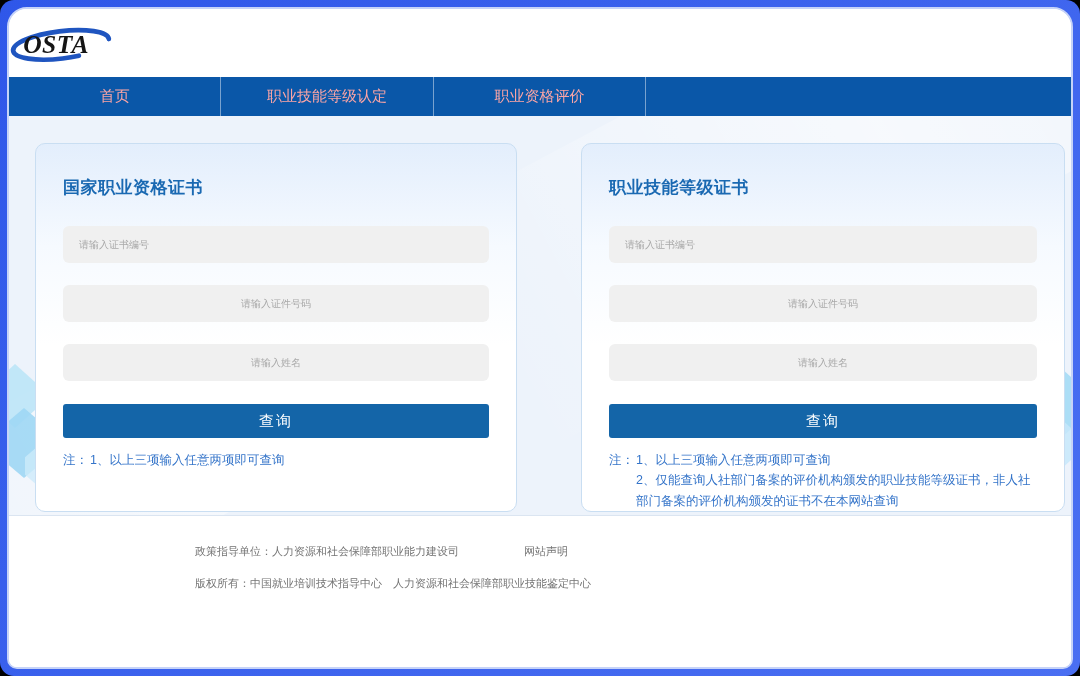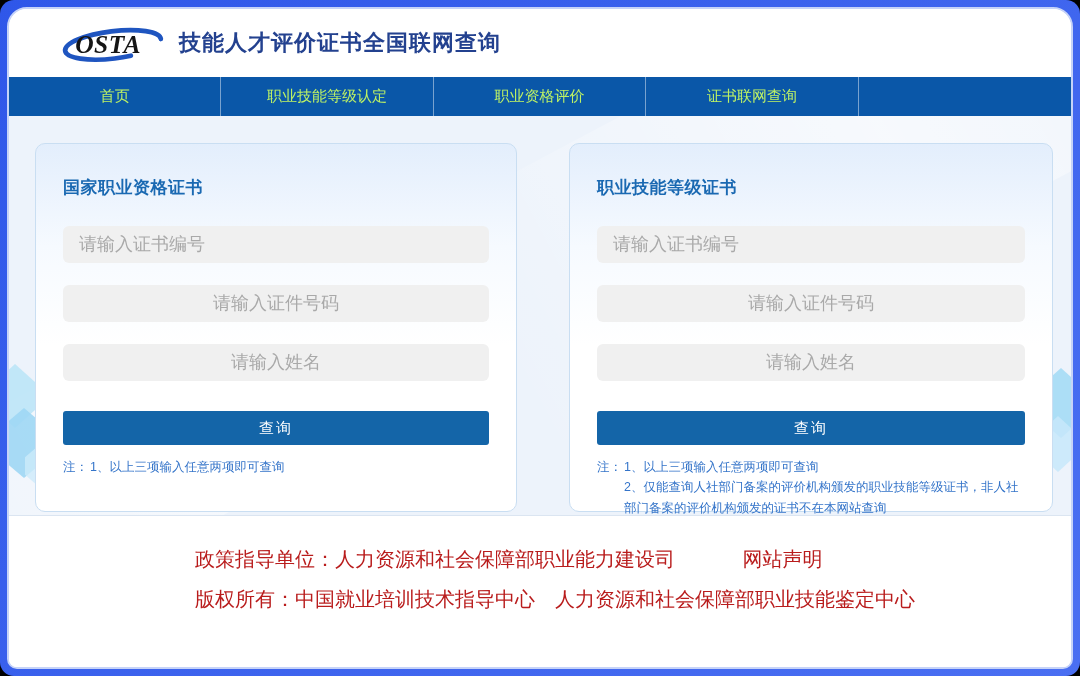--- a/index.html
+++ b/index.html
@@ -5,89 +5,87 @@
   * { margin:0; padding:0; box-sizing:border-box; }
   html,body { width:1080px; height:676px; background:#000; overflow:hidden;
               font-family:"Liberation Sans","DejaVu Sans",sans-serif; }
   .frame { position:absolute; inset:0; width:1080px; height:676px;
            background:linear-gradient(135deg,#2f57e9,#4a6ff2); border-radius:14px; overflow:hidden; }
   .inner { position:absolute; left:7px; top:7px; width:1066px; height:662px;
            background:#fff; border-radius:20px 20px 10px 10px; overflow:hidden;
            border:2px solid #c6d3f8; display:flex; flex-direction:column; }
 
   
-  .header { height:68px; background:#fff; display:flex; align-items:center; padding-left:52px; flex:0 0 68px; }
+  .header { height:68px; background:#fff; display:flex; align-items:center; flex:0 0 68px; }
   .logo { display:flex; align-items:center; cursor:pointer; }
   .logo svg { display:block; }
   .site-title { font-size:22px; font-weight:bold; color:#23418f; margin-left:14px; letter-spacing:1px; }
 
   
   .nav { height:39px; flex:0 0 39px; background:#0a57a8; display:grid; grid-template-columns:repeat(5,1fr); }
-  .nav-item { display:flex; align-items:center; justify-content:center; color:#bef264; font-size:15px;
+  .nav-item { display:flex; align-items:center; justify-content:center; color:#fca5a5; font-size:15px;
               border-right:1px solid rgba(255,255,255,.45); cursor:pointer; }
 
   
   .main { position:relative; height:400px; flex:0 0 400px; background:#edf3fb; border-bottom:1px solid #dbe5f1; overflow:hidden;padding-left:6px; }
   .streak { position:absolute; pointer-events:none; }
   .streak.s1 { left:420px; top:-120px; width:900px; height:260px; transform:rotate(-28deg);
                background:linear-gradient(90deg,rgba(255,255,255,0) 0%,rgba(255,255,255,.55) 50%,rgba(255,255,255,0) 100%); }
   .streak.s2 { left:-200px; top:220px; width:700px; height:200px; transform:rotate(-28deg);
                background:linear-gradient(90deg,rgba(255,255,255,0) 0%,rgba(255,255,255,.45) 50%,rgba(255,255,255,0) 100%); }
   .gem { position:absolute; pointer-events:none; clip-path:polygon(50% 0,100% 28%,100% 72%,50% 100%,0 72%,0 28%); }
   .gem.l1 { left:-14px; top:248px; width:40px; height:64px; background:#bfe6f8; opacity:.95; }
   .gem.l2 { left:-8px;  top:292px; width:46px; height:70px; background:#9ed7f4; opacity:.9; }
   .gem.l3 { left:16px;  top:330px; width:26px; height:40px; background:#cdebfa; opacity:.8; }
   .gem.r1 { right:-12px; top:252px; width:44px; height:70px; background:#a9dcf6; opacity:.95; }
   .gem.r2 { right:-4px;  top:300px; width:34px; height:56px; background:#c7e8fa; opacity:.85; }
 
   
   .card { position:absolute; top:27px; width:482px; height:369px; background:linear-gradient(180deg,#e3eefc 0%,#f6faff 28%,#ffffff 55%);
           border:1px solid #c9def2; border-radius:10px; padding:32px 27px 0 27px; }
-  .card.left { left:26px; } .card.right { left:560px; width:484px; }
+  .card.left { left:26px; } .card.right { left:572px; width:484px; }
   .card-title { color:#1a69b2; font-size:17px; font-weight:bold; letter-spacing:.5px; }
   .field { display:block; width:100%; height:37px; margin-top:0; background:#f0f0f0; border:none; outline:none;
-           border-radius:6px; padding:0 16px; font-size:18px; color:#333;
+           border-radius:6px; padding:0 16px; font-size:10px; color:#333;
            font-family:"Liberation Sans","DejaVu Sans",sans-serif; }
   .field::placeholder { color:#a9a9a9; }
   .f1 { margin-top:27px; } .f2,.f3 { margin-top:22px;text-align:center; }
-  .query-btn { display:block; width:100%; height:34px; margin-top:30px; background:#1465a8; color:#fff;
+  .query-btn { display:block; width:100%; height:34px; margin-top:23px; background:#1465a8; color:#fff;
                font-size:15px; border:none; border-radius:3px; cursor:pointer; letter-spacing:2px;
                font-family:Liberation Serif, serif; }
   .notes { position:relative; margin-top:12px; padding-left:27px; color:#3474c9; font-size:12.5px; line-height:1.62; }
   .note-prefix { position:absolute; left:0; top:0; }
 
   
   .footer { flex:1; background:#fff; padding:20px 0 0 186px; }
-  .footer-line { font-size:20px; color:#b91c1c; line-height:31.5px;margin-top:8px; }
+  .footer-line { font-size:11px; color:#737373; line-height:31.5px; }
   .decl-link { margin-left:62px; cursor:pointer; }
   .icp-link { cursor:pointer; } .icp-gap { display:inline-block; width:22px; }
 </style>
 </head>
 <body>
 
 <div class="frame">
   <div class="inner">
 
     <div class="header">
       <div class="logo">
         <svg width="104" height="46" viewBox="0 0 110 48">
           <g transform="rotate(-7 55 26)">
             <ellipse cx="55" cy="26" rx="51" ry="14.5" fill="none" stroke="#1f55c0" stroke-width="5" stroke-dasharray="225 55" stroke-dashoffset="-38" stroke-linecap="round"></ellipse>
           </g>
           <text x="15" y="35" font-size="27" font-weight="bold" font-style="italic" font-family="Liberation Serif, DejaVu Serif, serif" fill="#151515" letter-spacing="0.5">OSTA</text>
         </svg>
       </div>
-      <div class="site-title">技能人才评价证书全国联网查询</div>
     </div>
 
     <div class="nav">
       <div class="nav-item">首页</div>
       <div class="nav-item">职业技能等级认定</div>
       <div class="nav-item">职业资格评价</div>
-      <div class="nav-item">证书联网查询</div>
     </div>
 
     <div class="main">
       <div class="streak s1"></div>
       <div class="streak s2"></div>
       <div class="gem l1"></div>
       <div class="gem l2"></div>
       <div class="gem l3"></div>
       <div class="gem r1"></div>
       <div class="gem r2"></div>

